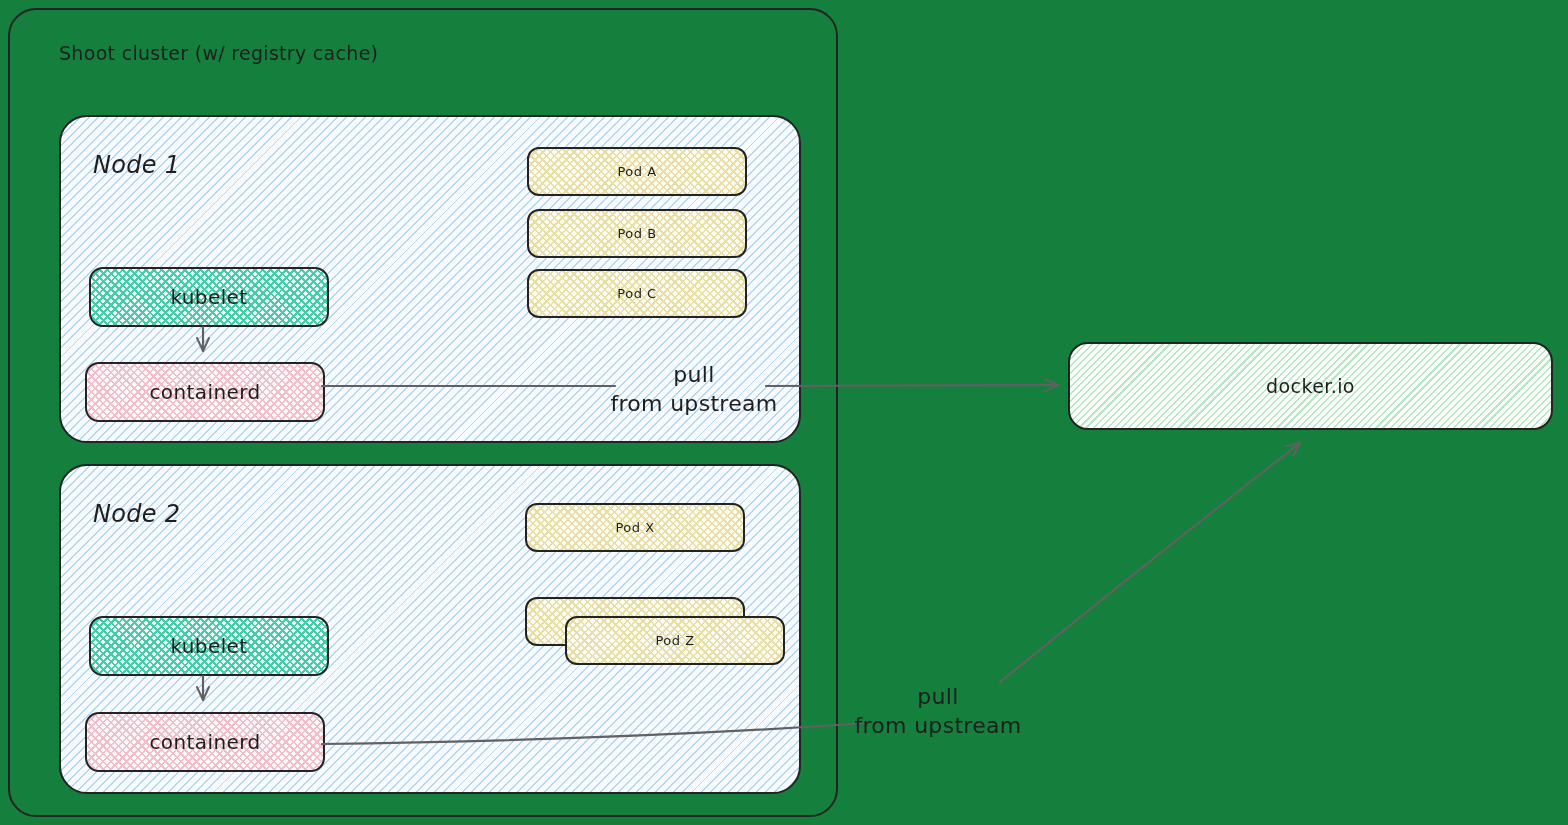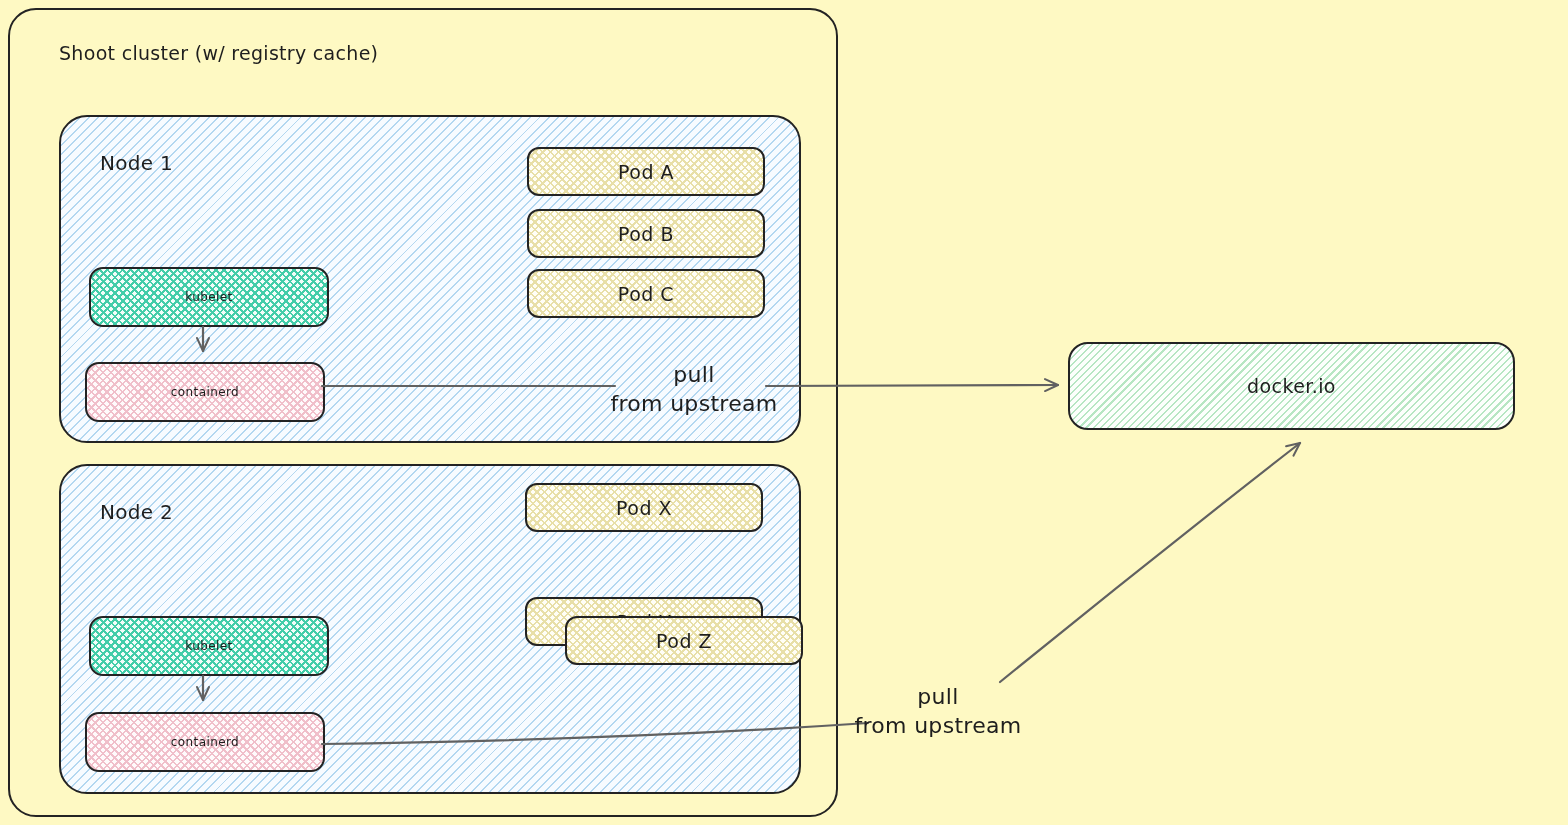--- a/index.html
+++ b/index.html
@@ -7,79 +7,79 @@
     --connector:#616161;
     --ink:#1e1e1e;
     --node-hatch:#b3d7f0;
     --kubelet-hatch:#43cda9;
     --containerd-hatch:#f0bfca;
     --pod-hatch:#e8dfa8;
     --registry-hatch:#b7e6c3;
   }
   html,body{margin:0;padding:0;background:#ffffff;}
   .canvas{
-    position:relative;width:1568px;height:825px;background:#fef9c3;
+    position:relative;width:1568px;height:825px;background:#15803d;
     font-family:"DejaVu Sans", sans-serif;color:var(--ink);overflow:hidden;
   }
   .outer{
     position:absolute;left:8px;top:8px;width:826px;height:805px;
     border:2px solid var(--stroke);border-radius:28px;background:transparent;
   }
   .cluster-title{
     position:absolute;left:49px;top:32px;font-size:19px;letter-spacing:.3px;
   }
   .node{
     position:absolute;left:49px;width:738px;
     border:2px solid var(--stroke);border-radius:28px;
     background-color:#f7fbff;
     background-image:repeating-linear-gradient(135deg,
       var(--node-hatch) 0px, var(--node-hatch) 1.4px,
       transparent 1.4px, transparent 6.5px);
   }
   .node1{top:105px;height:324px;}
   .node2{top:454px;height:326px;text-align:center;}
-  .node-label{position:absolute;left:39px;top:34px;font-size:20px;letter-spacing:.3px;}
+  .node-label{position:absolute;left:32px;top:34px;font-size:24px;letter-spacing:.3px;font-style:italic;}
   .inner-box{
     position:absolute;width:240px;height:60px;
     border:2px solid var(--stroke);border-radius:14px;
     display:flex;align-items:center;justify-content:center;
-    font-size:12px;letter-spacing:.4px;box-sizing:border-box;
+    font-size:20px;letter-spacing:.4px;box-sizing:border-box;
   }
   .kubelet-bg{
     left:28px;top:150px;
     background-color:#f2fdf9;
     background-image:
       repeating-linear-gradient(45deg, var(--kubelet-hatch) 0, var(--kubelet-hatch) 2px, transparent 2px, transparent 5.5px),
       repeating-linear-gradient(135deg, var(--kubelet-hatch) 0, var(--kubelet-hatch) 2px, transparent 2px, transparent 5.5px);
   }
   .containerd-bg{
     left:24px;
     background-color:#fffafb;
     background-image:
       repeating-linear-gradient(45deg, var(--containerd-hatch) 0, var(--containerd-hatch) 1.8px, transparent 1.8px, transparent 5.5px),
       repeating-linear-gradient(135deg, var(--containerd-hatch) 0, var(--containerd-hatch) 1.8px, transparent 1.8px, transparent 5.5px);
   }
   .node1 .containerd-bg{top:245px;}
   .node2 .containerd-bg{top:246px;}
   .pod{
-    position:absolute;width:238px;height:49px;
+    position:absolute;width:220px;height:49px;
     border:2px solid var(--stroke);border-radius:12px;
     display:flex;align-items:center;justify-content:center;
-    font-size:19px;letter-spacing:.5px;box-sizing:border-box;
+    font-size:13px;letter-spacing:.5px;box-sizing:border-box;
     background-color:#fffef6;
     background-image:
       repeating-linear-gradient(45deg, var(--pod-hatch) 0, var(--pod-hatch) 1.8px, transparent 1.8px, transparent 5.5px),
       repeating-linear-gradient(135deg, var(--pod-hatch) 0, var(--pod-hatch) 1.8px, transparent 1.8px, transparent 5.5px);
   }
   .node1 .pod{left:466px;}
   .node2 .pod{left:464px;}
   .node1 .pod-0{top:30px;} .node1 .pod-1{top:92px;} .node1 .pod-2{top:152px;}
-  .node2 .pod-0{top:17px;} .node2 .pod-1{top:83px;margin-top:48px;} .node2 .pod-2{top:150px;margin-left:40px;}
+  .node2 .pod-0{top:37px;} .node2 .pod-1{top:83px;margin-top:48px;} .node2 .pod-2{top:150px;margin-left:40px;}
   .registry{
-    position:absolute;left:1068px;top:342px;width:447px;height:88px;
+    position:absolute;left:1068px;top:342px;width:485px;height:88px;
     border:2px solid var(--stroke);border-radius:20px;
     display:flex;align-items:center;justify-content:center;
     font-size:19px;letter-spacing:.4px;box-sizing:border-box;
     background-color:#fcfffc;
     background-image:repeating-linear-gradient(135deg,
       var(--registry-hatch) 0, var(--registry-hatch) 1.5px,
       transparent 1.5px, transparent 5px);
   }
   .connectors{position:absolute;left:0;top:0;width:1568px;height:825px;pointer-events:none;}
   .conn{fill:none;stroke:var(--connector);stroke-width:2.2px;stroke-linecap:round;}

